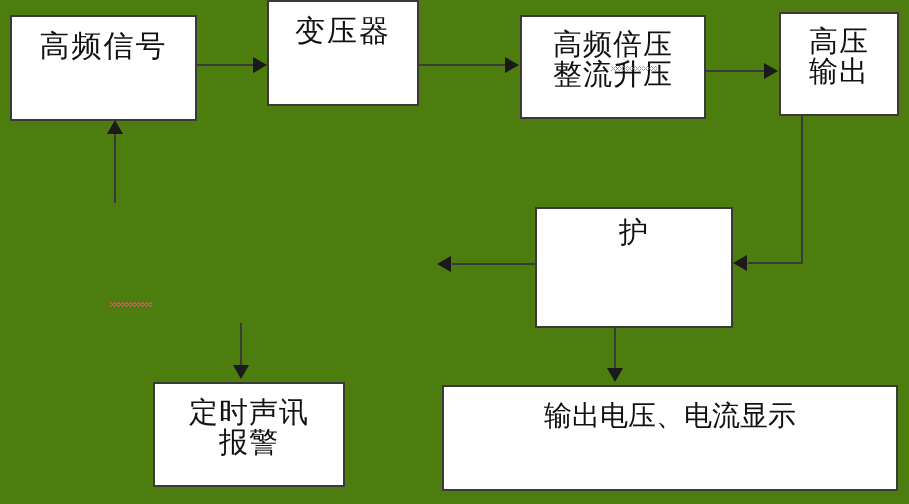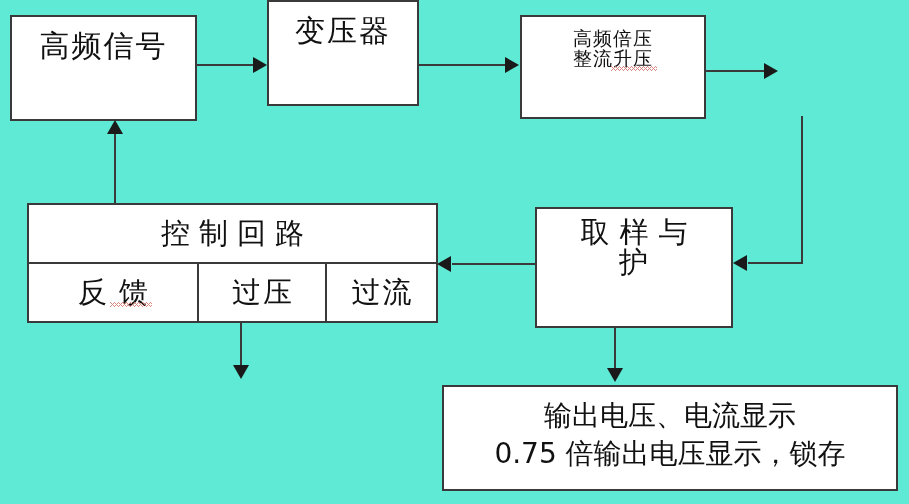--- a/index.html
+++ b/index.html
@@ -5,21 +5,21 @@
 <style>
   html, body {
     margin: 0;
     padding: 0;
     background: #ffffff;
   }
   #diagram {
     position: relative;
     width: 909px;
     height: 504px;
-    background: #5eead4;
+    background: #4d7c0f;
     font-family: "DejaVu Sans", "Liberation Sans", sans-serif;
     overflow: hidden;
   }
   .box {
     position: absolute;
     box-sizing: border-box;
     border: 2px solid #3a3a3a;
     background: #ffffff;
     display: flex;
     flex-direction: column;
@@ -82,21 +82,21 @@
   #box-hf-signal-gen {
     left: 10px; top: 15px; width: 187px; height: 106px;
     font-size: 30px; letter-spacing: 2px; padding-top: 13px;
   }
   #box-transformer {
     left: 267px; top: 0; width: 152px; height: 106px;
     font-size: 30px; letter-spacing: 2px; padding-top: 13px;
   }
   #box-hf-multiplier {
     left: 520px; top: 15px; width: 186px; height: 104px;
-    font-size: 19px; letter-spacing: 1px; padding-top: 12px;
+    font-size: 29px; letter-spacing: 1px; padding-top: 12px;
   }
   #box-hv-output {
     left: 779px; top: 12px; width: 120px; height: 104px;
     font-size: 29px; letter-spacing: 1px; padding-top: 12px;
   }
   #box-control-loop {
     left: 27px; top: 203px; width: 411px; height: 120px;
     padding-top: 0; justify-content: flex-start;
   }
   #control-title-row {
@@ -151,46 +151,38 @@
   <div class="box" id="box-transformer">
     <span class="ln">变压器</span>
   </div>
 
   <div class="box" id="box-hf-multiplier">
     <span class="ln">高频倍压</span>
     <span class="ln">整流升压</span>
   </div>
   <div class="squiggle" style="left:611px; top:66px; width:46px;"></div>
 
-
-  <div class="box" id="box-control-loop">
-    <div id="control-title-row">控制回路</div>
-    <div id="control-sub-row">
-      <div class="sub-cell" id="cell-feedback">
-        <span>反馈</span>
-      </div>
-      <div class="sub-cell" id="cell-overvoltage">
-        <span>过压</span>
-      </div>
-      <div class="sub-cell" id="cell-overcurrent">
-        <span>过流</span>
-      </div>
-    </div>
-  </div>
+  <div class="box" id="box-hv-output">
+    <span class="ln">高压</span>
+    <span class="ln">输出</span>
+  </div>
+
   <div class="squiggle" style="left:110px; top:302px; width:42px;"></div>
 
   <div class="box" id="box-sampling">
-    <span class="ln sp">取样与</span>
     <span class="ln">护</span>
   </div>
 
+  <div class="box" id="box-alarm">
+    <span class="ln">定时声讯</span>
+    <span class="ln">报警</span>
+  </div>
 
   <div class="box" id="box-display">
     <span class="ln">输出电压、电流显示</span>
-    <span class="ln">0.75 倍输出电压显示，锁存</span>
   </div>
 
   <div class="line h-line" style="left:197px; top:64px; width:58px;"></div>
   <div class="arrow arrow-right" style="left:253px; top:57px;"></div>
 
   <div class="line h-line" style="left:419px; top:64px; width:90px;"></div>
   <div class="arrow arrow-right" style="left:505px; top:57px;"></div>
 
   <div class="line h-line" style="left:706px; top:70px; width:61px;"></div>
   <div class="arrow arrow-right" style="left:764px; top:63px;"></div>

